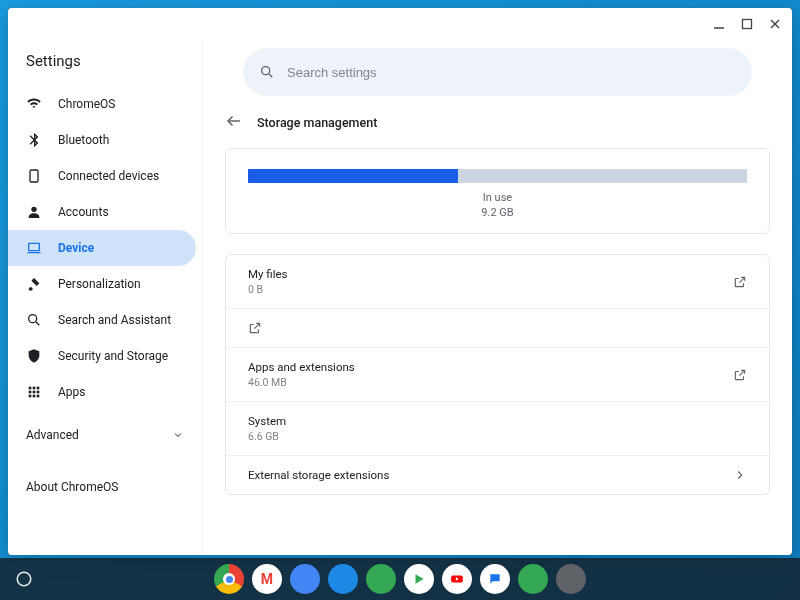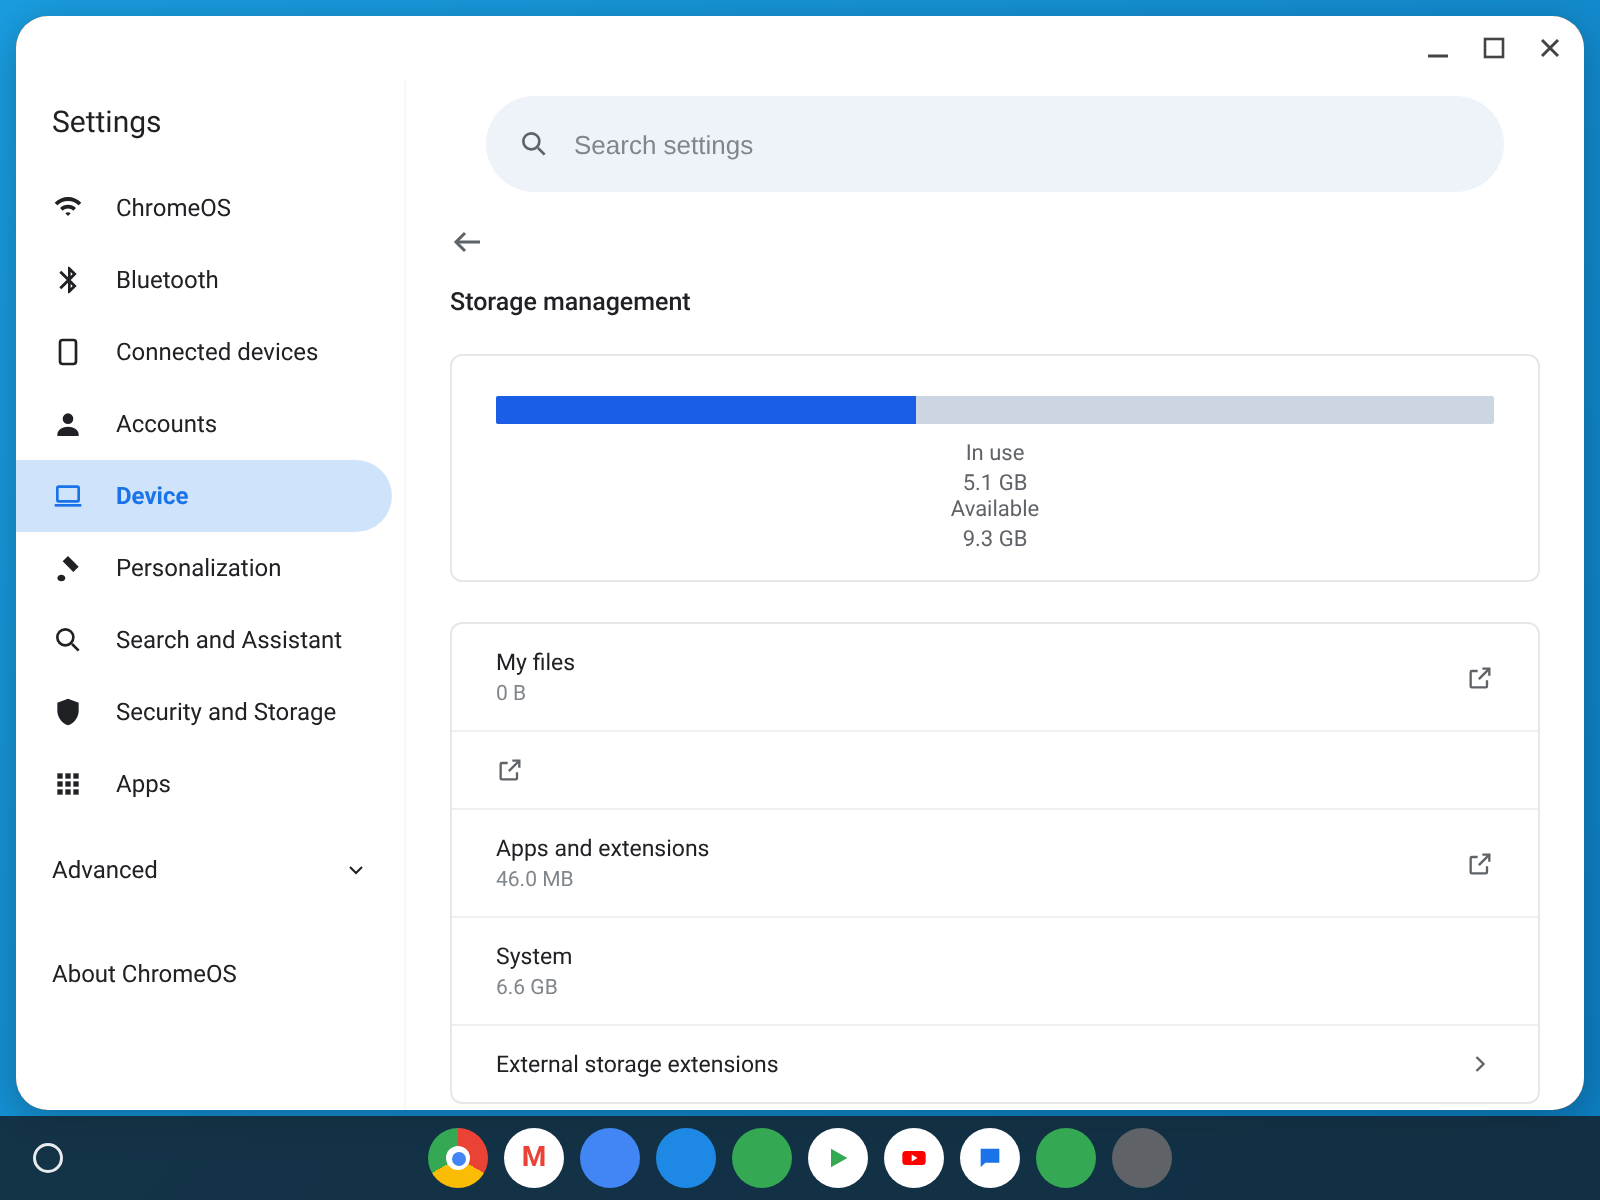--- a/index.html
+++ b/index.html
@@ -4,21 +4,21 @@
 <style>
   * { box-sizing: border-box; margin: 0; padding: 0; }
   body {
     font-family: 'Roboto', 'Segoe UI', Arial, sans-serif;
     background: linear-gradient(135deg, #1a9de0 0%, #0d7dc0 100%);
     width: 800px; height: 600px; overflow: hidden;
     position: relative;
   }
   .window {
     position: absolute; top: 8px; left: 8px; right: 8px; bottom: 45px;
-    background: #c2410c; border-radius: 16px; overflow: hidden;
+    background: #c2410c; border-radius: 4px; overflow: hidden;
     display: flex; flex-direction: column;
     box-shadow: 0 4px 20px rgba(0,0,0,0.25);
   }
   .titlebar {
     height: 32px; display: flex; justify-content: flex-end; align-items: center;
     padding: 0 10px; gap: 14px; background: #fff;
   }
   .win-btn { width: 14px; height: 14px; display:flex; align-items:center; justify-content:center; color:#444; cursor:pointer; }
   .content-area { flex: 1; display: flex; overflow: hidden; }
   .sidebar {
@@ -46,32 +46,32 @@
   .search {
     background: #eef3f9; border-radius: 30px; height: 48px;
     display: flex; align-items: center; padding: 0 16px; gap: 12px;
   }
   .search input {
     border: none; background: transparent; outline: none; flex: 1;
     font-size: 13px; color: #5f6368;
   }
   .search input::placeholder { color: #80868b; }
   .page-header {
-    display: flex; align-items: flex-start; gap: 14px; padding: 12px 22px 8px;
-    font-size: 12.5px; color: #202124; font-weight: 500; flex-direction: column;
+    display: flex; align-items: flex-end; gap: 14px; padding: 12px 22px 8px;
+    font-size: 12.5px; color: #202124; font-weight: 500;
   }
   .back-btn { width: 18px; height: 18px; cursor: pointer; display:flex; align-items:center; }
   .section {
     margin: 10px 22px; border: 1px solid #e5e7eb; border-radius: 6px;
     background: #fff;
   }
   .storage-bar-wrap { padding: 20px 22px 14px; }
   .storage-bar { height: 14px; background: #ccd6e2; display: flex; border-radius: 1px; overflow:hidden; }
   .bar-used { background: #1a5ee8; }
-  .storage-labels { display: flex; margin-top: 8px; flex-direction: column; }
+  .storage-labels { display: flex; margin-top: 8px; }
   .storage-col { flex: 1; display:flex; flex-direction: column; align-items: center; gap: 2px; }
   .storage-col .lbl { font-size: 11px; color: #5f6368; }
   .storage-col .val { font-size: 11px; color: #5f6368; }
   .list-item {
     display: flex; align-items: center; justify-content: space-between;
     padding: 12px 22px; border-top: 1px solid #eef0f2; cursor: pointer;
   }
   .list-item:first-of-type { border-top: none; }
   .list-left { display:flex; flex-direction: column; gap:2px; }
   .li-title { font-size: 11.5px; color: #202124; }
@@ -224,25 +224,21 @@
       </div>
 
       <div class="section">
         <div class="storage-bar-wrap">
           <div class="storage-bar">
             <div class="bar-used" style="width:42%"></div>
           </div>
           <div class="storage-labels">
             <div class="storage-col">
               <span class="lbl">In use</span>
-              <span class="val">5.1 GB</span>
-            </div>
-            <div class="storage-col">
-              <span class="lbl">Available</span>
-              <span class="val">9.3 GB</span>
+              <span class="val">9.2 GB</span>
             </div>
           </div>
         </div>
       </div>
 
       <div class="section">
         <div class="list-item">
           <div class="list-left">
             <span class="li-title">My files</span>
             <span class="li-sub">0 B</span>

